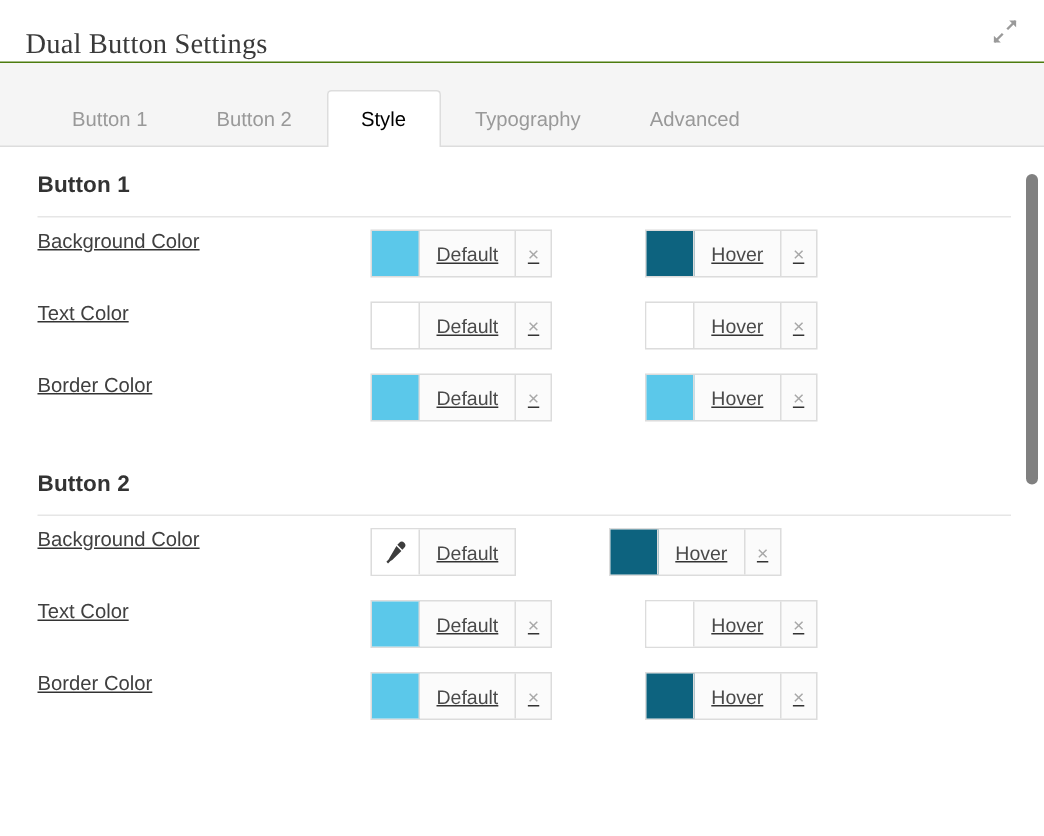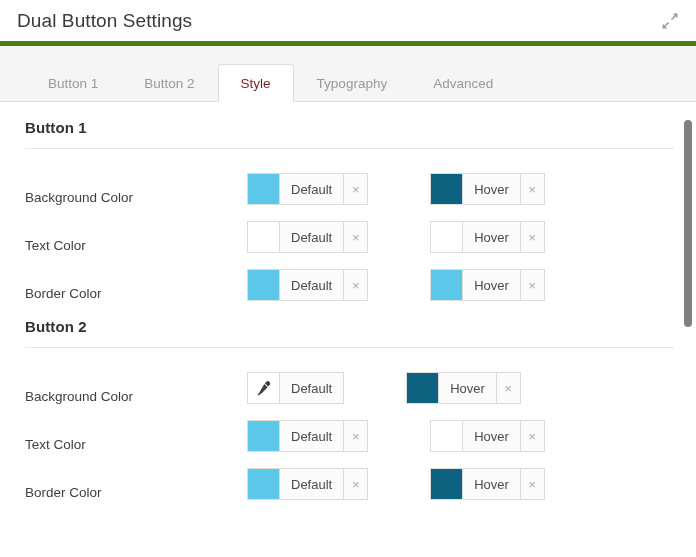--- a/index.html
+++ b/index.html
@@ -21,26 +21,27 @@
     background: #ffffff;
     box-sizing: border-box;
     display: flex;
     flex-direction: column;
   }
 
   
   .modal-header {
     height: 41px;
     min-height: 41px;
-    border-bottom: 5px solid #4d7c0f;
-    display: flex;
-    align-items: center;
+    border-bottom: 1px solid #4d7c0f;
+    display: flex;
+    align-items: flex-end;
     padding: 0 16px 0 17px;
     background: #ffffff;
     position: relative;
+    font-family: Liberation Serif, serif;
   }
   .modal-title {
     font-size: 19px;
     color: #3a3a3a;
     font-weight: 400;
     letter-spacing: 0.1px;
   }
   .expand-btn {
     position: absolute;
     right: 15px;
@@ -75,21 +76,21 @@
     cursor: pointer;
     box-sizing: border-box;
     border: 1px solid transparent;
     border-bottom: none;
     position: relative;
     top: 1px;
     white-space: nowrap;
   }
   .tab.active {
     background: #ffffff;
-    color: #7f1d1d;
+    color: #000000;
     border-color: #dddddd;
     border-top-left-radius: 3px;
     border-top-right-radius: 3px;
   }
 
   
   .content {
     flex: 1;
     position: relative;
     overflow: hidden;
@@ -111,22 +112,23 @@
     padding-bottom: 12px;
     letter-spacing: 0.1px;
   }
   .section-rule {
     height: 1px;
     background: #e6e6e6;
     margin-bottom: 8px;
   }
   .field-row {
     display: flex;
-    align-items: flex-end;
+    align-items: flex-start;
     height: 48px;
+    text-decoration: underline;
   }
   .field-label {
     font-size: 13.5px;
     color: #404040;
     width: 222px;
     flex: none;
   }
   .field-controls {
     display: flex;
     align-items: center;

